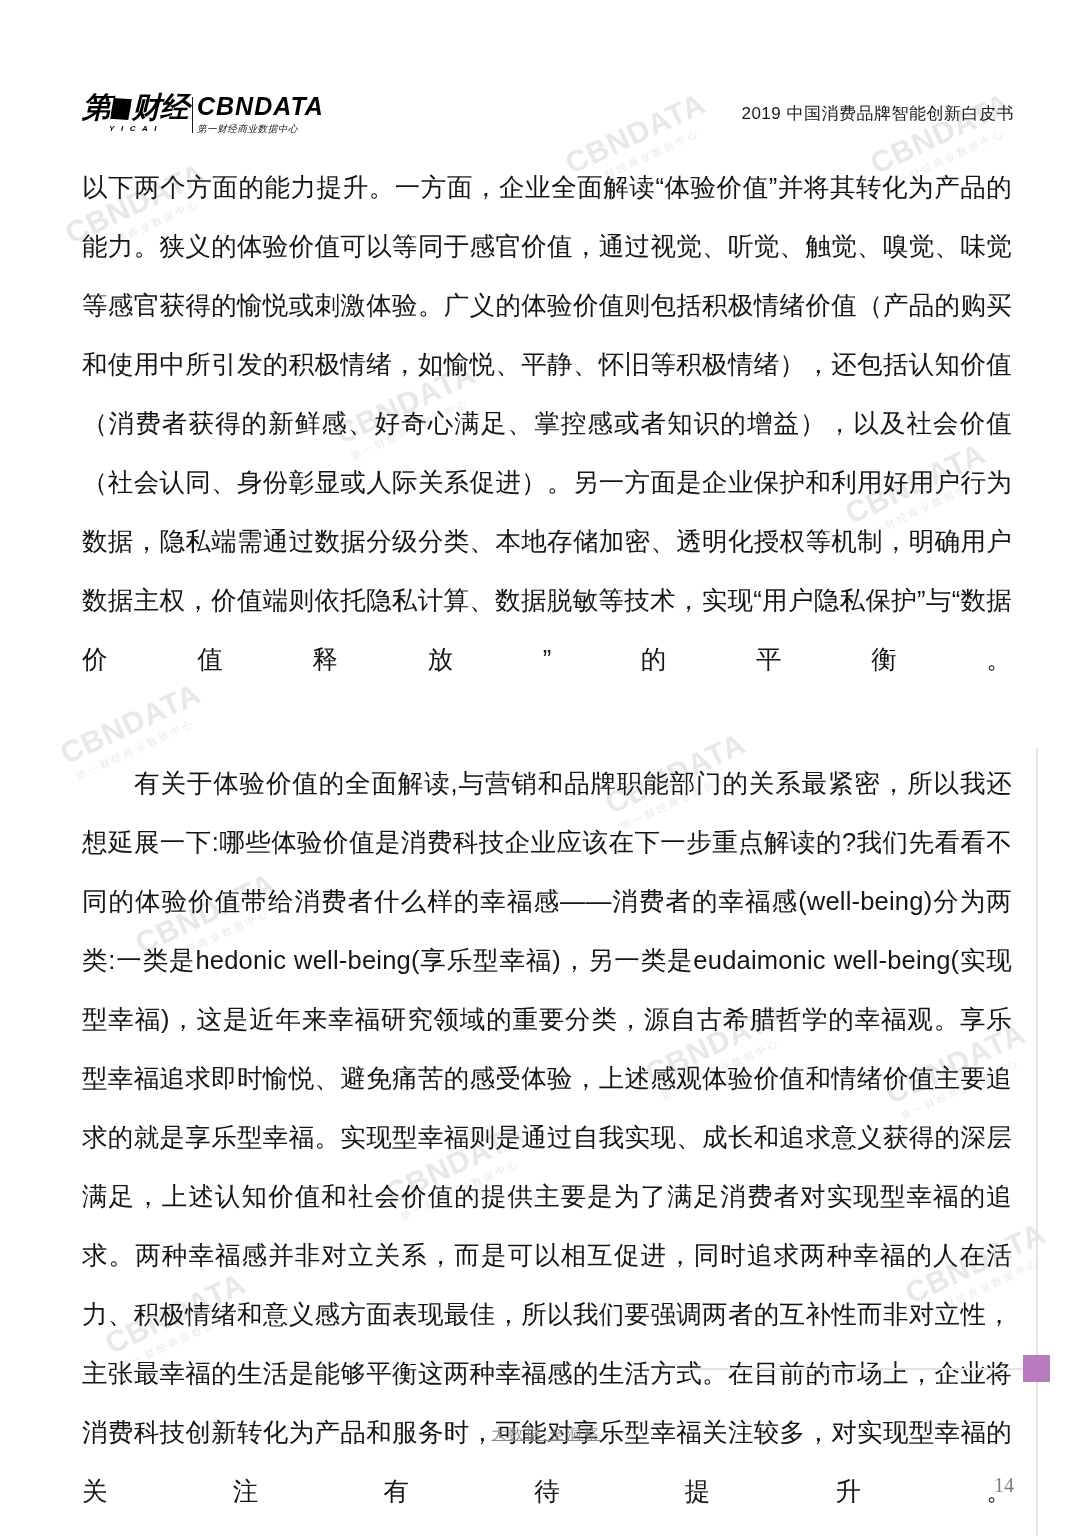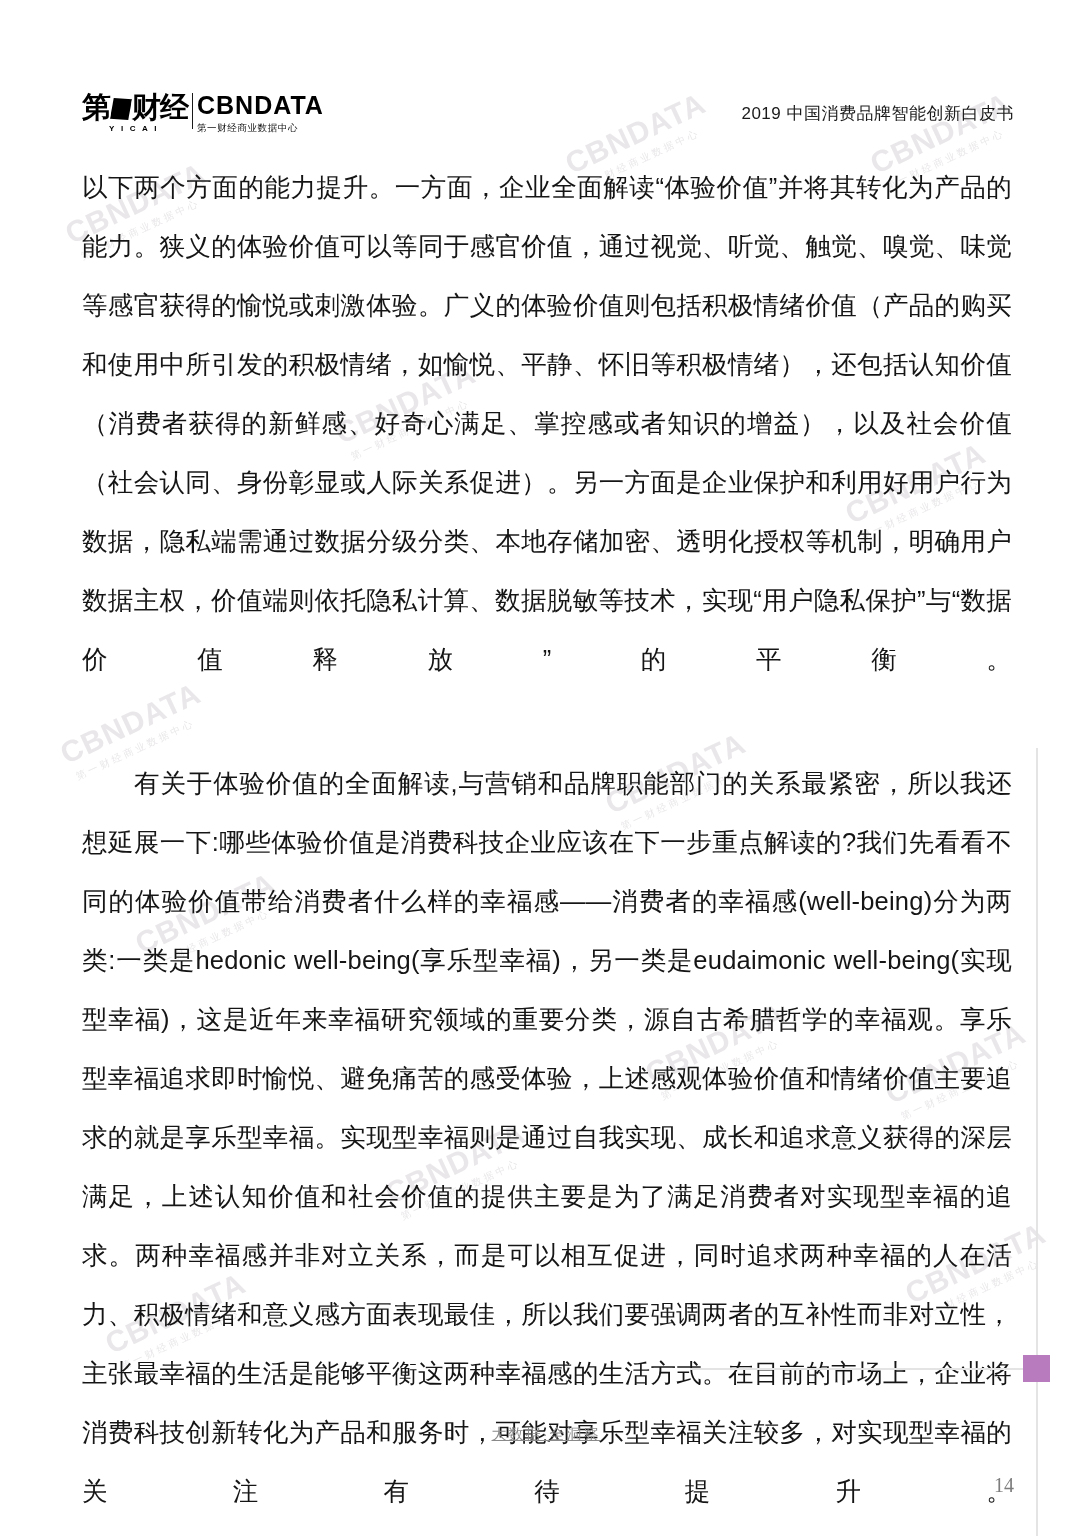--- a/index.html
+++ b/index.html
@@ -60,22 +60,23 @@
     left: 82px;
     right: 78px;
     height: 58px;
     z-index: 3;
     display: flex;
     align-items: center;
     justify-content: space-between;
   }
   .brand-block {
     display: flex;
-    align-items: flex-start;
+    align-items: flex-end;
     gap: 4px;
+    font-style: italic;
   }
   .logo-yicai {
     display: flex;
     flex-direction: column;
     align-items: center;
     line-height: 1;
   }
   .logo-yicai .cn {
     font-size: 29px;
     font-weight: 700;

